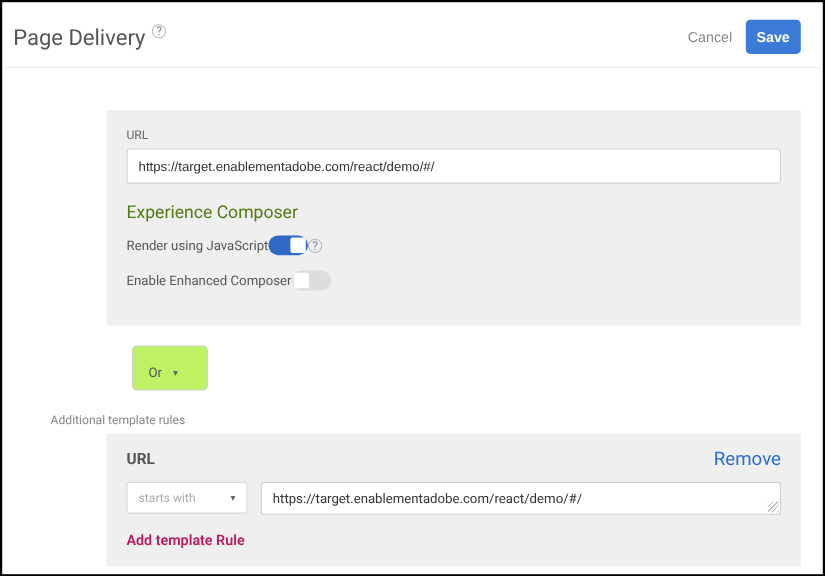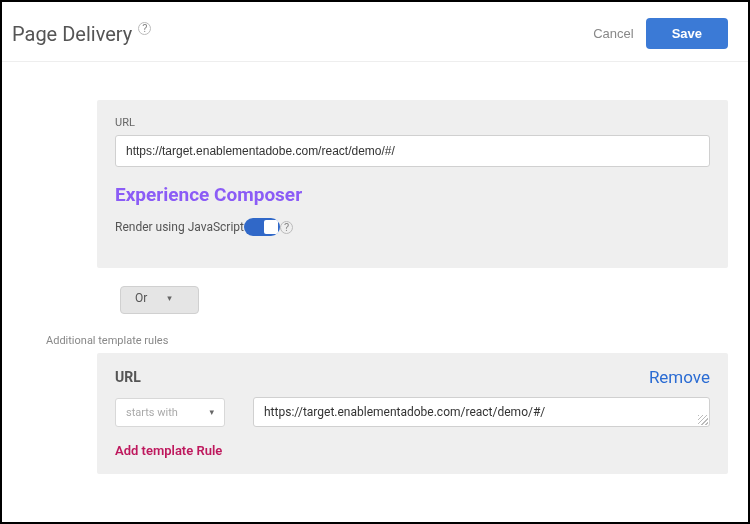--- a/index.html
+++ b/index.html
@@ -50,21 +50,21 @@
     border: none;
     color: #888;
     font-size: 13px;
     cursor: pointer;
   }
   .save-btn {
     background: #3b7ad6;
     color: #fff;
     border: none;
     border-radius: 4px;
-    padding: 8px 26px;
+    padding: 8px 10px;
     font-size: 13px;
     font-weight: 600;
     cursor: pointer;
   }
   .content {
     padding: 20px 0 0 0;
   }
   .panel {
     background: #efefef;
     margin: 18px 20px 0 95px;
@@ -80,23 +80,23 @@
   .url-input {
     width: 100%;
     padding: 8px 10px;
     border: 1px solid #d0d0d0;
     border-radius: 3px;
     font-size: 12px;
     color: #333;
     background: #fff;
   }
   .section-title {
-    font-size: 19px;
-    font-weight: 700;
-    color: #8b5cf6;
+    font-size: 16px;
+    font-weight: 400;
+    color: #4d7c0f;
     margin: 16px 0 12px 0;
   }
   .toggle-row {
     display: flex;
     align-items: center;
     margin-bottom: 14px;
     font-size: 12px;
     color: #555;
   }
   .toggle {
@@ -129,28 +129,28 @@
     height: 14px;
     background: #fff;
     border-radius: 2px;
   }
   .or-row {
     margin: 18px 0 0 118px;
   }
   .or-select {
     border: 1px solid #d0d0d0;
     border-radius: 4px;
-    background: #e5e5e5;
-    padding: 4px 26px 8px 14px;
+    background: #bef264;
+    padding: 17px 26px 8px 14px;
     font-size: 12px;
     color: #555;
     position: relative;
     display: inline-flex;
     align-items: center;
-    gap: 20px;
+    gap: 10px;
     cursor: pointer;
   }
   .chevron {
     font-size: 9px;
     color: #666;
   }
   .subtext {
     margin: 20px 0 6px 44px;
     font-size: 11px;
     color: #888;
@@ -173,22 +173,22 @@
     color: #555;
   }
   .remove-link {
     color: #2b6cd3;
     font-size: 17px;
     cursor: pointer;
     margin-left: 27px;
   }
   .rule-row {
     display: flex;
-    gap: 28px;
-    align-items: center;
+    gap: 12px;
+    align-items: flex-start;
   }
   .starts-select {
     border: 1px solid #d8d8d8;
     border-radius: 3px;
     background: #fff;
     padding: 7px 10px;
     font-size: 11px;
     color: #aaa;
     display: flex;
     align-items: center;
@@ -247,20 +247,24 @@
 <div class="content">
 
   <div class="panel">
     <span class="label">URL</span>
     <input class="url-input" value="https://target.enablementadobe.com/react/demo/#/" style="">
     <div class="section-title">Experience Composer</div>
     <div class="toggle-row">
       <span>Render using JavaScript</span>
       <div class="toggle on"></div>
       <span class="help-icon">?</span>
+    </div>
+    <div class="toggle-row">
+      <span>Enable Enhanced Composer</span>
+      <div class="toggle off"></div>
     </div>
   </div>
 
   <div class="or-row">
     <div class="or-select">
       <span>Or</span>
       <span class="chevron">▾</span>
     </div>
   </div>
 

